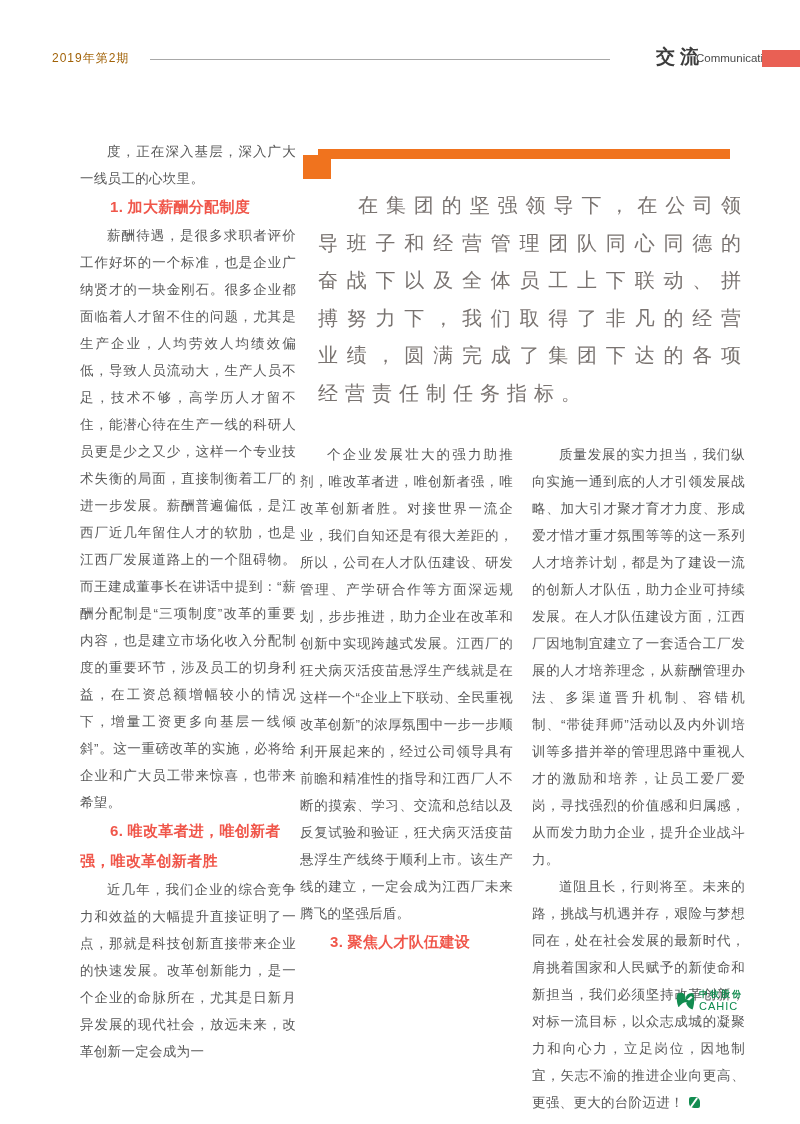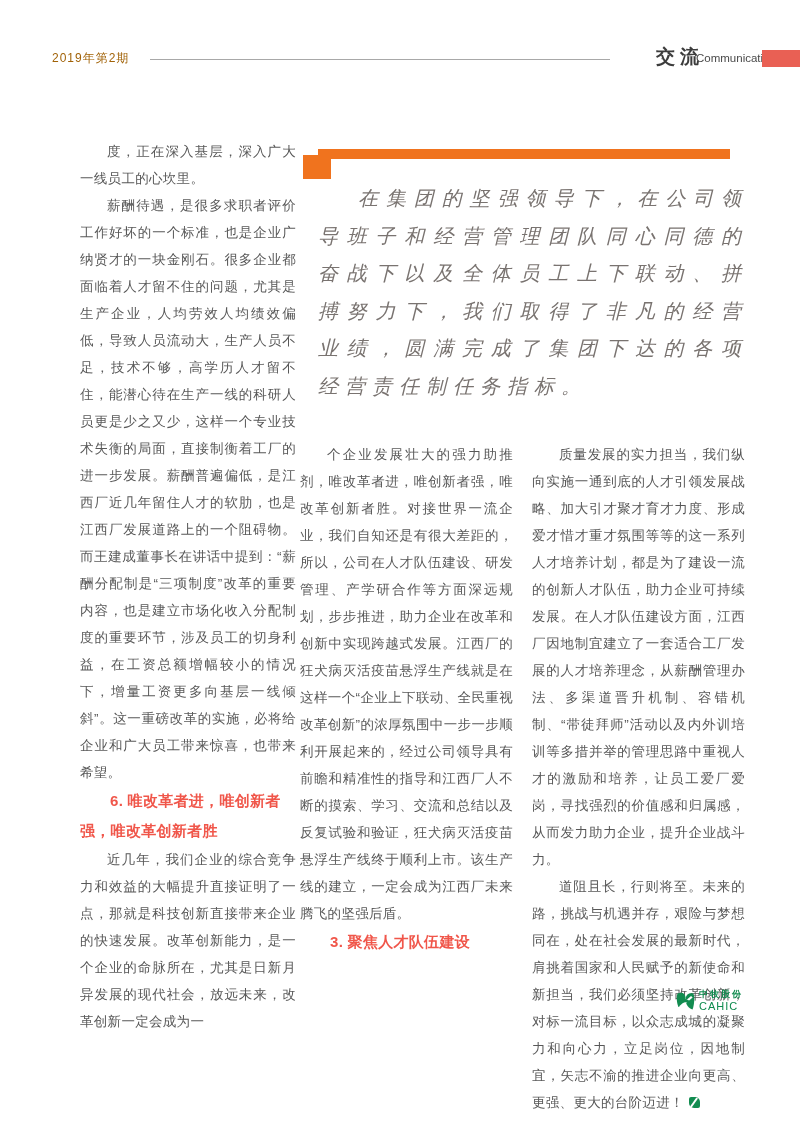--- a/index.html
+++ b/index.html
@@ -23,23 +23,23 @@
   .col-mid{left:300px;width:213px;top:441px;}
   .col-right{left:532px;width:213px;top:441px;}
   .red-h{color:#f0564a;font-weight:bold;font-size:15px;line-height:30px;text-indent:2em;
          text-align:left;margin:0;}
   .h-gap-top{margin-top:26px;}
   .h-gap-bot{margin-top:17px;}
   
   .quote{position:absolute;left:303px;top:149px;width:457px;}
   .quote-bar{margin-left:15px;width:412px;height:10px;background:#f0731e;}
   .quote-sq{position:absolute;left:0;top:6px;width:28px;height:24px;background:#f0731e;}
-  .quote-text{margin-top:21px;margin-left:15px;width:430px;
+  .quote-text{margin-top:28px;margin-left:15px;width:430px;
       font-size:20px;line-height:37.5px;letter-spacing:7px;color:#797370;
-      text-align:justify;text-indent:2em;font-style:italic;}
+      text-align:justify;text-indent:2em;}
   
   .endmark{display:inline-block;width:11px;height:11px;margin-left:5px;
       background:#128c50;border-radius:2px 5px 2px 5px;position:relative;top:1px;}
   .endmark::after{content:"";position:absolute;left:4px;top:0;width:2px;height:11px;
       background:#ffffff;transform:rotate(35deg);}
   
   .logo{position:absolute;left:676px;top:990px;display:flex;align-items:flex-end;}
   .logo-mark{width:19px;height:21px;margin-right:4px;}
   .logo-txt{display:flex;flex-direction:column;line-height:1;}
   .logo-cn{font-size:9px;color:#128c50;letter-spacing:2px;font-weight:bold;font-family:"Liberation Serif", serif;}
@@ -56,20 +56,21 @@
 <div class="hdr-block"></div>
 
 <div class="quote">
   <div class="quote-sq"></div>
   <div class="quote-bar"></div>
   <div class="quote-text">在集团的坚强领导下，在公司领导班子和经营管理团队同心同德的奋战下以及全体员工上下联动、拼搏努力下，我们取得了非凡的经营业绩，圆满完成了集团下达的各项经营责任制任务指标。</div>
 </div>
 
 <div class="col col-left">
   <p>度，正在深入基层，深入广大一线员工的心坎里。</p>
+  <p class="red-h h-gap-top">1. 加大薪酬分配制度</p>
   <p class="h-gap-bot">薪酬待遇，是很多求职者评价工作好坏的一个标准，也是企业广纳贤才的一块金刚石。很多企业都面临着人才留不住的问题，尤其是生产企业，人均劳效人均绩效偏低，导致人员流动大，生产人员不足，技术不够，高学历人才留不住，能潜心待在生产一线的科研人员更是少之又少，这样一个专业技术失衡的局面，直接制衡着工厂的进一步发展。薪酬普遍偏低，是江西厂近几年留住人才的软肋，也是江西厂发展道路上的一个阻碍物。而王建成董事长在讲话中提到：“薪酬分配制是“三项制度”改革的重要内容，也是建立市场化收入分配制度的重要环节，涉及员工的切身利益，在工资总额增幅较小的情况下，增量工资更多向基层一线倾斜”。这一重磅改革的实施，必将给企业和广大员工带来惊喜，也带来希望。</p>
   <p class="red-h h-gap-top">6. 唯改革者进，唯创新者强，唯改革创新者胜</p>
   <p class="h-gap-bot">近几年，我们企业的综合竞争力和效益的大幅提升直接证明了一点，那就是科技创新直接带来企业的快速发展。改革创新能力，是一个企业的命脉所在，尤其是日新月异发展的现代社会，放远未来，改革创新一定会成为一</p>
 </div>
 
 <div class="col col-mid">
   <p>个企业发展壮大的强力助推剂，唯改革者进，唯创新者强，唯改革创新者胜。对接世界一流企业，我们自知还是有很大差距的，所以，公司在人才队伍建设、研发管理、产学研合作等方面深远规划，步步推进，助力企业在改革和创新中实现跨越式发展。江西厂的狂犬病灭活疫苗悬浮生产线就是在这样一个“企业上下联动、全民重视改革创新”的浓厚氛围中一步一步顺利开展起来的，经过公司领导具有前瞻和精准性的指导和江西厂人不断的摸索、学习、交流和总结以及反复试验和验证，狂犬病灭活疫苗悬浮生产线终于顺利上市。该生产线的建立，一定会成为江西厂未来腾飞的坚强后盾。</p>
   <p class="red-h h-gap-top">3. 聚焦人才队伍建设</p>
 </div>
 

